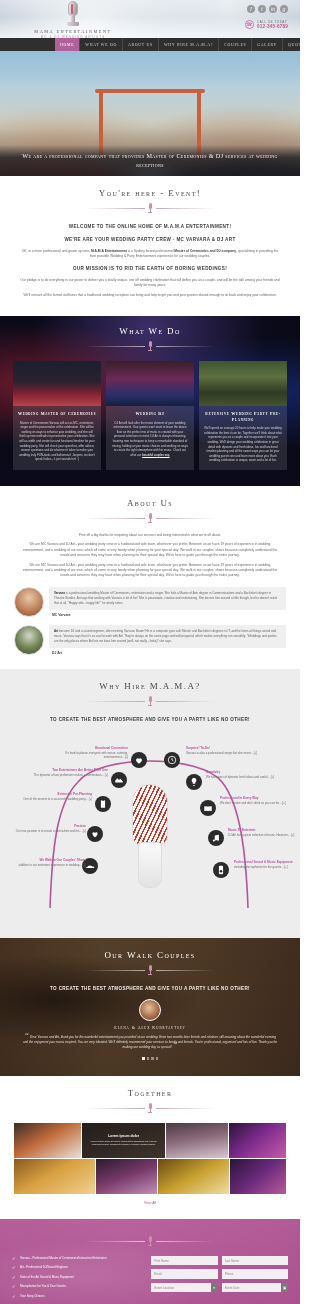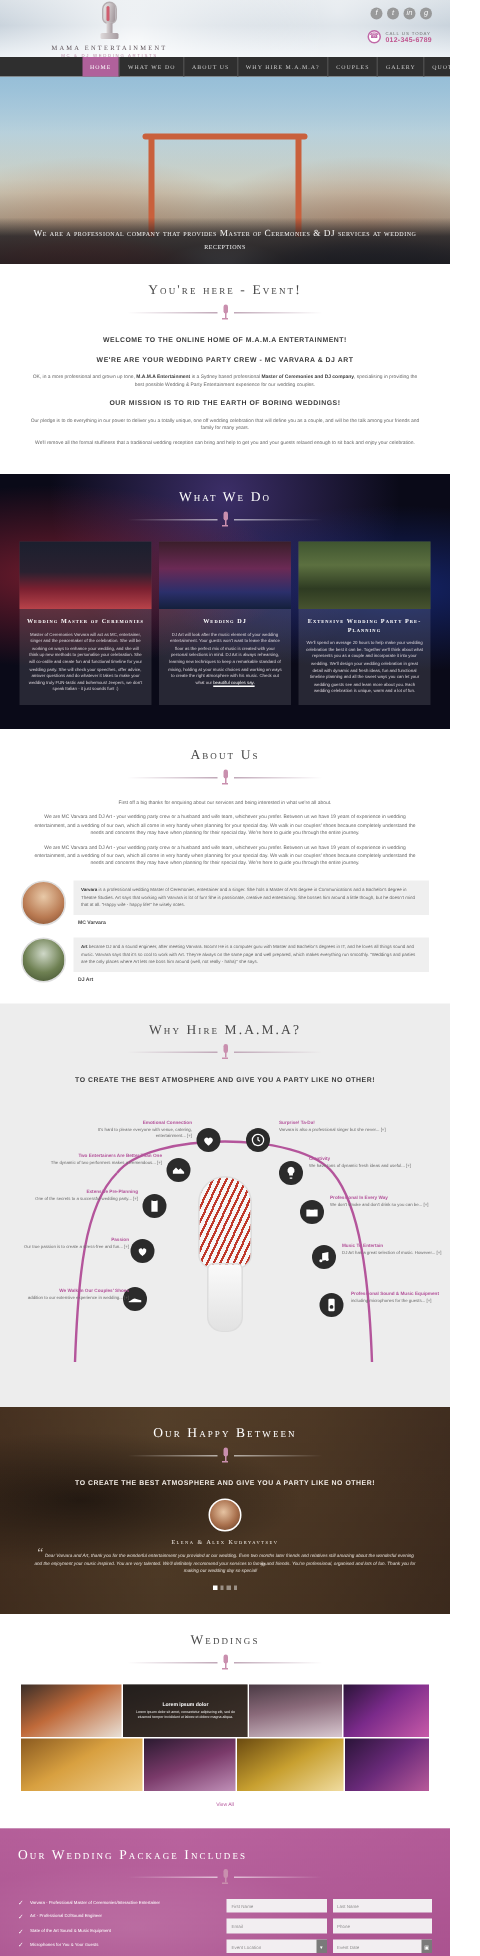--- a/index.html
+++ b/index.html
@@ -526,21 +526,21 @@
       </div>
 
       <div class="mic-art">
         <span class="grill"></span>
           <span class="body"></span>
       </div>
     </div>
   </div>
 
   <div class="couples">
-    <div class="sec-title light">Our Happy Between</div>
+    <div class="sec-title light">Our Walk Couples</div>
     <div class="divider light">
       <span class="ln"></span>
       <span class="mic">
           <span class="h"></span>
           <span class="s"></span>
           <span class="b"></span>
         </span>
       <span class="ln r"></span>
     </div>
     <div class="lead">TO CREATE THE BEST ATMOSPHERE AND GIVE YOU A PARTY LIKE NO OTHER!</div>
@@ -553,21 +553,21 @@
     </div>
     <div class="dots">
       <i class="on"></i>
       <i></i>
       <i></i>
       <i></i>
     </div>
   </div>
 
   <div class="section">
-    <div class="sec-title">Weddings</div>
+    <div class="sec-title">Together</div>
     <div class="divider">
       <span class="ln"></span>
       <span class="mic">
           <span class="h"></span>
           <span class="s"></span>
           <span class="b"></span>
         </span>
       <span class="ln r"></span>
     </div>
     <div class="gal-grid">
@@ -586,21 +586,20 @@
         <div class="gi g5"></div>
         <div class="gi g6"></div>
         <div class="gi g7"></div>
         <div class="gi g8"></div>
       </div>
     </div>
     <a href="#" class="viewall">View All</a>
   </div>
 
   <div class="package">
-    <div class="sec-title light">Our Wedding Package Includes</div>
     <div class="divider light">
       <span class="ln"></span>
       <span class="mic">
           <span class="h"></span>
           <span class="s"></span>
           <span class="b"></span>
         </span>
       <span class="ln r"></span>
     </div>
     <div class="pkg-cols">

